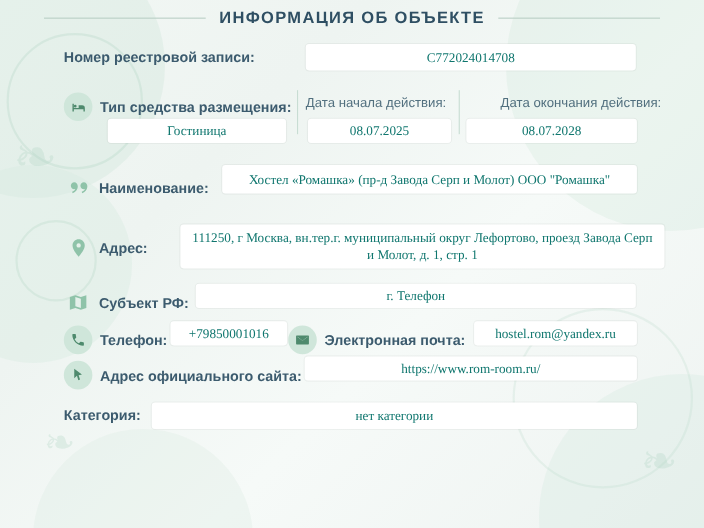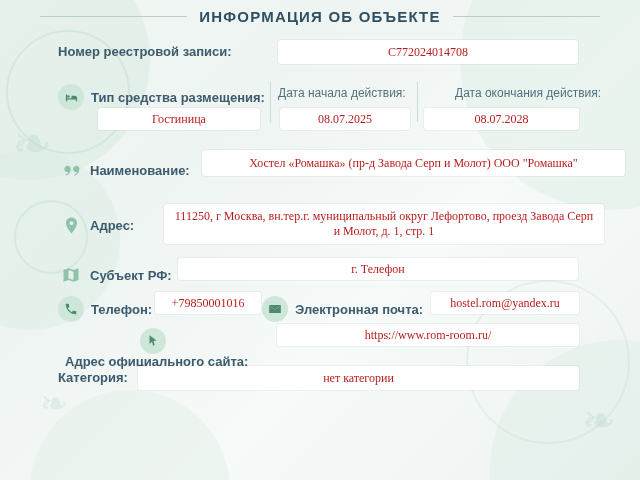--- a/index.html
+++ b/index.html
@@ -89,21 +89,21 @@
     font-size: 13px;
     font-weight: bold;
     white-space: nowrap;
   }
   .label.sm { font-size: 12px; font-weight: normal; color: #52707f; }
 
   .value-box {
     background: #ffffff;
     border-radius: 3px;
     box-shadow: 0 0 0 1px rgba(0,0,0,0.04);
-    color: #b91c1c;
+    color: #0f766e;
     font-family: "Liberation Serif", serif;
     font-size: 12px;
     display: flex;
     align-items: center;
     justify-content: center;
     text-align: center;
     padding: 3px 8px;
     box-sizing: border-box;
   }
 
@@ -187,21 +187,21 @@
     <div class="value-box" style="position:absolute; left:424px; top:74px; width:155px; height:22px;">08.07.2028</div>
 
     <div class="row" style="left:58px; top:123px;">
       <div class="icon flat">
         <svg width="19" height="19" viewBox="0 0 24 24" fill="currentColor">
           <path d="M7 6c-2.2 0-4 1.8-4 4s1.8 4 4 4c.4 0 .8-.1 1.1-.2-.5 1.6-2 2.8-3.6 3.1l.6 1.6C8 17.6 11 14.6 11 10.5 11 8 9.2 6 7 6zm11 0c-2.2 0-4 1.8-4 4s1.8 4 4 4c.4 0 .8-.1 1.1-.2-.5 1.6-2 2.8-3.6 3.1l.6 1.6c2.9-.9 5.9-3.9 5.9-8C22 8 20.2 6 18 6z"></path>
         </svg>
       </div>
       <div class="label" style="margin-left:6px;">Наименование:</div>
     </div>
-    <div class="value-box" style="position:absolute; left:202px; top:116px; width:423px; height:26px;">Хостел «Ромашка» (пр-д Завода Серп и Молот) ООО "Ромашка"</div>
+    <div class="value-box" style="position:absolute; left:202px; top:116px; width:377px; height:26px;">Хостел «Ромашка» (пр-д Завода Серп и Молот) ООО "Ромашка"</div>
 
     <div class="row" style="left:58px; top:178px;">
       <div class="icon flat">
         <svg width="19" height="19" viewBox="0 0 24 24" fill="currentColor">
           <path d="M12 2c-3.9 0-7 3.1-7 7 0 5.2 7 13 7 13s7-7.8 7-13c0-3.9-3.1-7-7-7zm0 9.5A2.5 2.5 0 1 1 12 6.5a2.5 2.5 0 0 1 0 5z"></path>
         </svg>
       </div>
       <div class="label" style="margin-left:6px;">Адрес:</div>
     </div>
     <div class="value-box" style="position:absolute; left:139px; top:170px; width:440px; height:40px; font-family:'Liberation Serif', serif;margin-left:25px;">111250, г Москва, вн.тер.г. муниципальный округ Лефортово, проезд Завода Серп и Молот, д. 1, стр. 1</div>
@@ -229,21 +229,21 @@
     <div class="row" style="left:262px; top:262px;">
       <div class="icon">
         <svg width="14" height="14" viewBox="0 0 24 24" fill="currentColor">
           <path d="M3 5h18a1 1 0 0 1 1 1v12a1 1 0 0 1-1 1H3a1 1 0 0 1-1-1V6a1 1 0 0 1 1-1zm9 8L4.2 7.2 4 7v.5l8 5.8 8-5.8V7l-.2.2L12 13z"></path>
         </svg>
       </div>
       <div class="label" style="margin-left:7px;">Электронная почта:</div>
     </div>
     <div class="value-box" style="position:absolute; left:431px; top:258px; width:148px; height:22px;">hostel.rom@yandex.ru</div>
 
-    <div class="row" style="left:58px; top:294px;flex-direction:column;">
+    <div class="row" style="left:58px; top:294px;">
       <div class="icon">
         <svg width="14" height="14" viewBox="0 0 24 24" fill="currentColor">
           <path d="M6 2l12 9-5.2 1.1L15 19l-2.6 1-2.2-6.9L6 17V2z"></path>
         </svg>
       </div>
       <div class="label" style="margin-left:7px;">Адрес официального сайта:</div>
     </div>
     <div class="value-box" style="position:absolute; left:277px; top:290px; width:302px; height:22px;">https://www.rom-room.ru/</div>
 
     <div class="row" style="left:58px; top:336px;">

